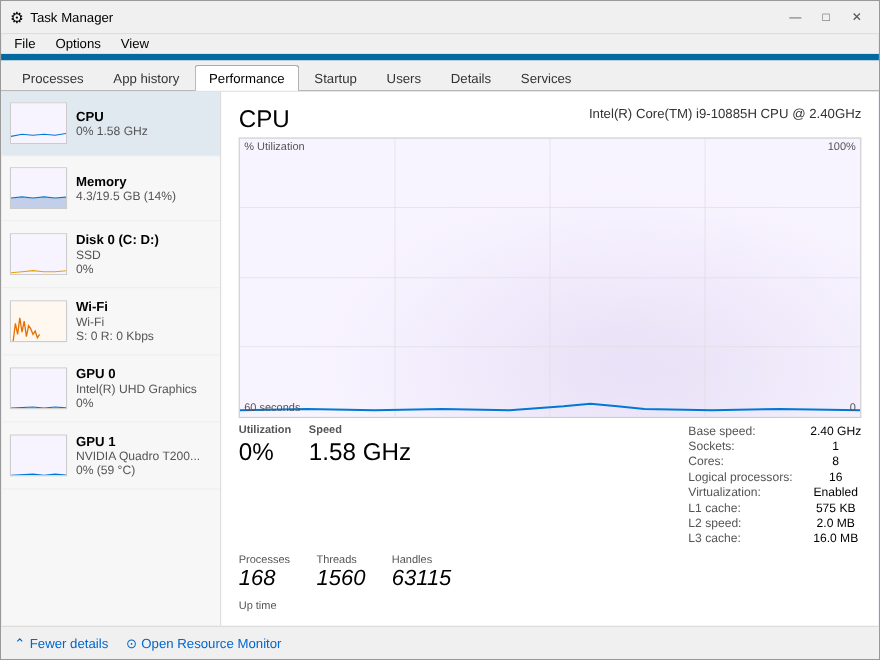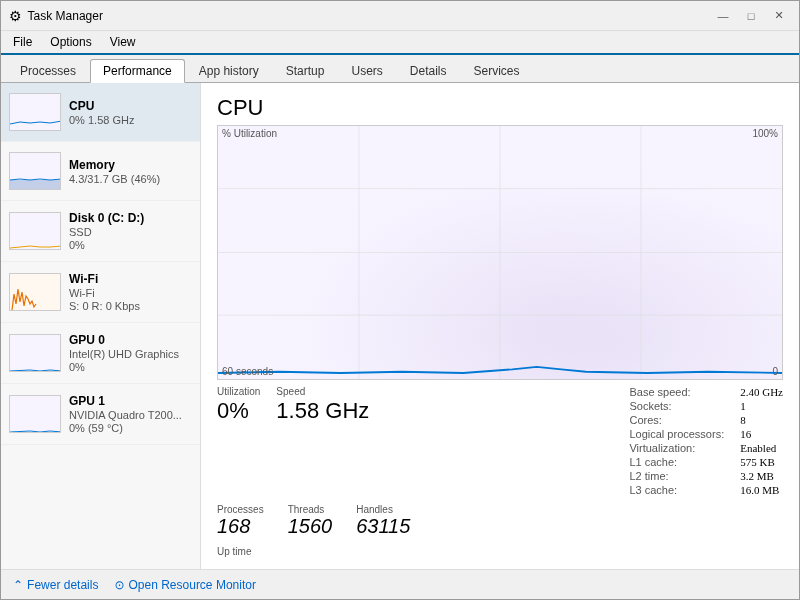--- a/index.html
+++ b/index.html
@@ -50,21 +50,21 @@
       font-size: 11px;
       display: flex;
       align-items: center;
       justify-content: center;
       color: #555;
     }
     .menu-bar {
       display: flex;
       padding: 2px 4px;
       gap: 2px;
-      border-bottom: 2px solid #0369a1;
+      border-bottom: 6px solid #0369a1;
       height: 24px;
       align-items: center;
     }
     .menu-item {
       padding: 2px 8px;
       cursor: pointer;
       font-size: 12px;
       border-radius: 2px;
     }
     .tab-bar {
@@ -213,37 +213,38 @@
       margin-bottom: 8px;
     }
     .stat-group {
       display: flex;
       flex-direction: column;
       gap: 2px;
     }
     .stat-label {
       font-size: 10px;
       color: #555;
+      font-weight: bold;
     }
     .stat-value {
       font-size: 22px;
       font-weight: 300;
       color: #000;
       line-height: 1.1;
     }
     .stats-right {
       margin-left: auto;
       display: grid;
       grid-template-columns: auto auto;
       column-gap: 16px;
       row-gap: 2px;
       font-size: 11px;
     }
     .stats-right-label { color: #555; }
-    .stats-right-value { color: #000; font-weight: 500; text-align: left; font-family: Liberation Serif, serif; }
+    .stats-right-value { color: #000; font-weight: 500; text-align: center; }
     .process-row {
       display: flex;
       gap: 24px;
       align-items: flex-end;
       margin-bottom: 4px;
     }
     .proc-group {
       display: flex;
       flex-direction: column;
     }
@@ -301,22 +302,22 @@
   </div>
 
   <div class="menu-bar">
     <span class="menu-item">File</span>
     <span class="menu-item">Options</span>
     <span class="menu-item">View</span>
   </div>
 
   <div class="tab-bar">
     <div class="tab">Processes</div>
+    <div class="tab">App history</div>
     <div class="tab active">Performance</div>
-    <div class="tab">App history</div>
     <div class="tab">Startup</div>
     <div class="tab">Users</div>
     <div class="tab">Details</div>
     <div class="tab">Services</div>
   </div>
 
   <div class="main-content">
 
     <div class="sidebar">
 
@@ -336,21 +337,21 @@
       <div class="sidebar-item">
         <div class="sidebar-thumb">
           <svg width="52" height="38" viewBox="0 0 52 38">
             <rect width="52" height="38" fill="#f8f4ff"></rect>
             <rect x="0" y="27" width="52" height="11" fill="#a0b4d8" opacity="0.6"></rect>
             <polyline points="0,27 10,26 20,27 30,26 40,27 52,26" fill="none" stroke="#0078d4" stroke-width="1"></polyline>
           </svg>
         </div>
         <div class="sidebar-info">
           <div class="sidebar-title">Memory</div>
-          <div class="sidebar-sub">4.3/31.7 GB (46%)</div>
+          <div class="sidebar-sub">4.3/19.5 GB (14%)</div>
         </div>
       </div>
 
       <div class="sidebar-item">
         <div class="sidebar-thumb">
           <svg width="52" height="38" viewBox="0 0 52 38">
             <rect width="52" height="38" fill="#f8f4ff"></rect>
             <polyline points="0,35 10,34 20,33 30,34 40,34 52,33" fill="none" stroke="#e8a000" stroke-width="1"></polyline>
           </svg>
         </div>
@@ -402,20 +403,21 @@
           <div class="sidebar-sub">0% (59 °C)</div>
         </div>
       </div>
 
     </div>
 
     <div class="detail-panel">
 
       <div class="detail-header">
         <div class="detail-title">CPU</div>
+        <div class="detail-subtitle">Intel(R) Core(TM) i9-10885H CPU @ 2.40GHz</div>
       </div>
 
       <div class="chart-area">
         <span class="chart-label-top">% Utilization</span>
         <span class="chart-label-right">100%</span>
         <div class="chart-ripple"></div>
         <svg class="chart-svg" viewBox="0 0 460 210" preserveAspectRatio="none">
 
           <line x1="0" y1="52" x2="460" y2="52" stroke="#ddd" stroke-width="0.5"></line>
           <line x1="0" y1="105" x2="460" y2="105" stroke="#ddd" stroke-width="0.5"></line>
@@ -445,22 +447,22 @@
           <span class="stats-right-label">Sockets:</span>
           <span class="stats-right-value">1</span>
           <span class="stats-right-label">Cores:</span>
           <span class="stats-right-value">8</span>
           <span class="stats-right-label">Logical processors:</span>
           <span class="stats-right-value">16</span>
           <span class="stats-right-label">Virtualization:</span>
           <span class="stats-right-value">Enabled</span>
           <span class="stats-right-label">L1 cache:</span>
           <span class="stats-right-value">575 KB</span>
-          <span class="stats-right-label">L2 time:</span>
-          <span class="stats-right-value">3.2 MB</span>
+          <span class="stats-right-label">L2 speed:</span>
+          <span class="stats-right-value">2.0 MB</span>
           <span class="stats-right-label">L3 cache:</span>
           <span class="stats-right-value">16.0 MB</span>
         </div>
       </div>
 
       <div class="process-row">
         <div class="proc-group">
           <span class="proc-label">Processes</span>
           <span class="proc-value">168</span>
         </div>

